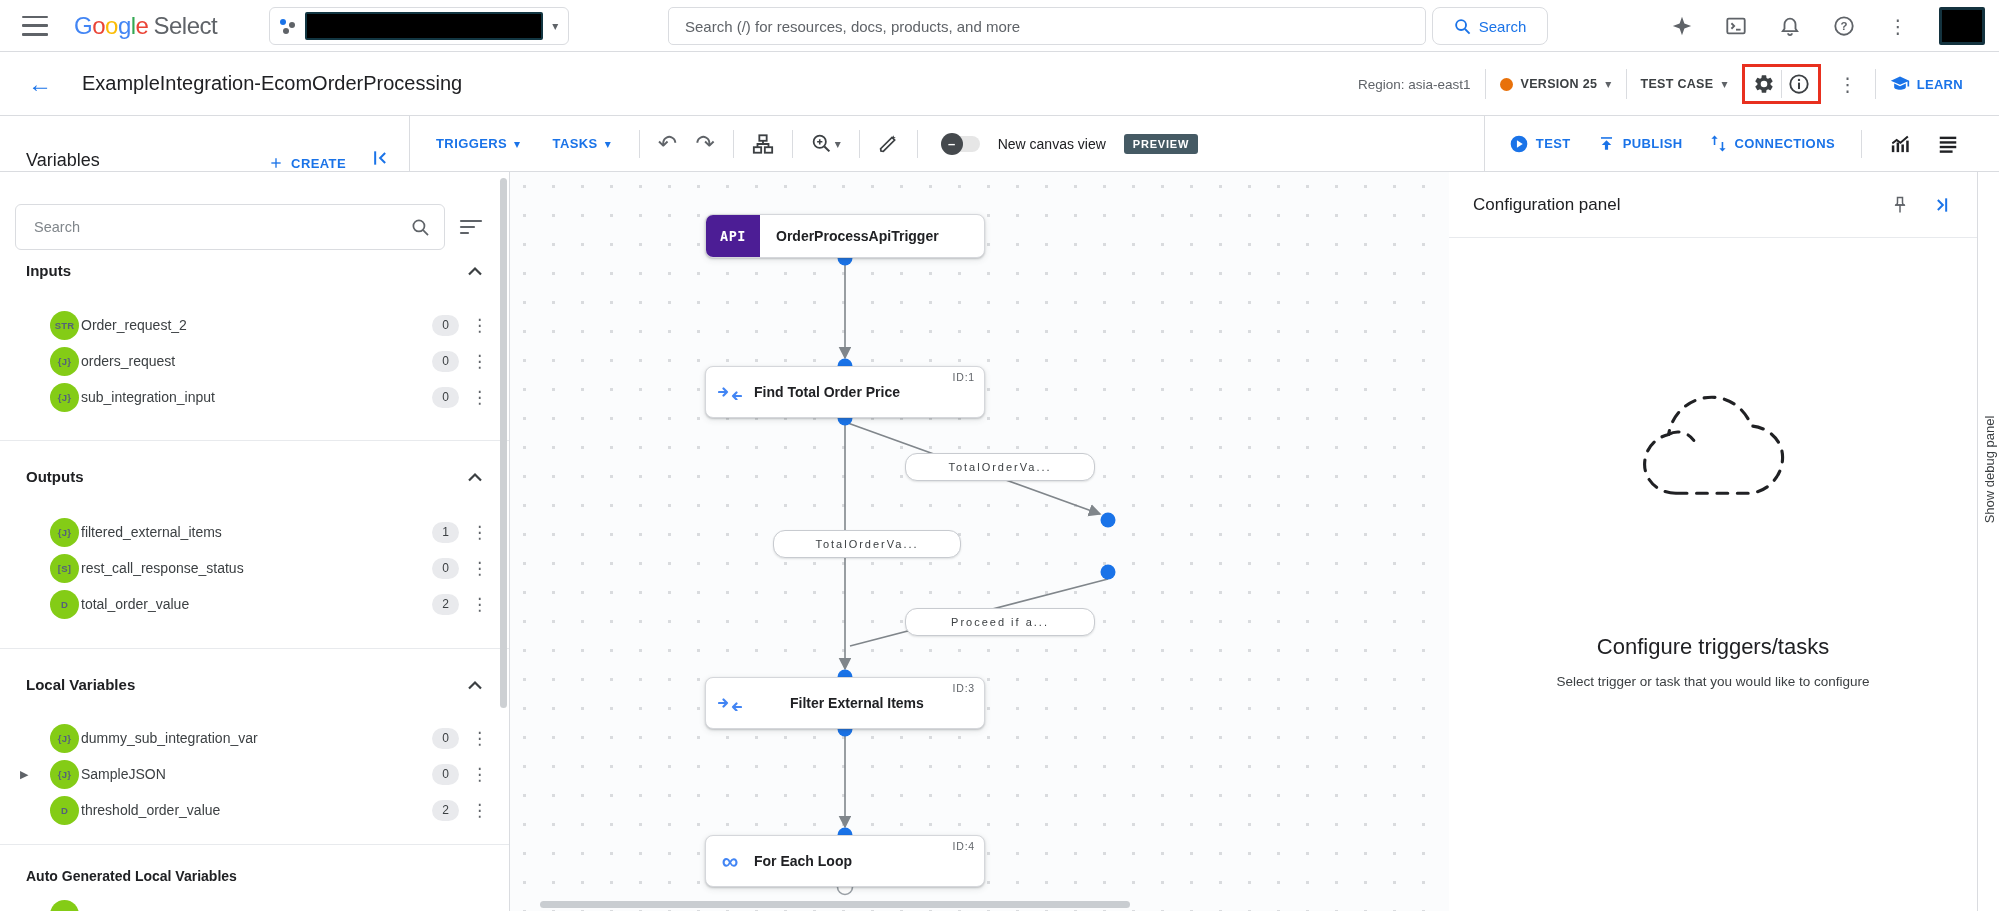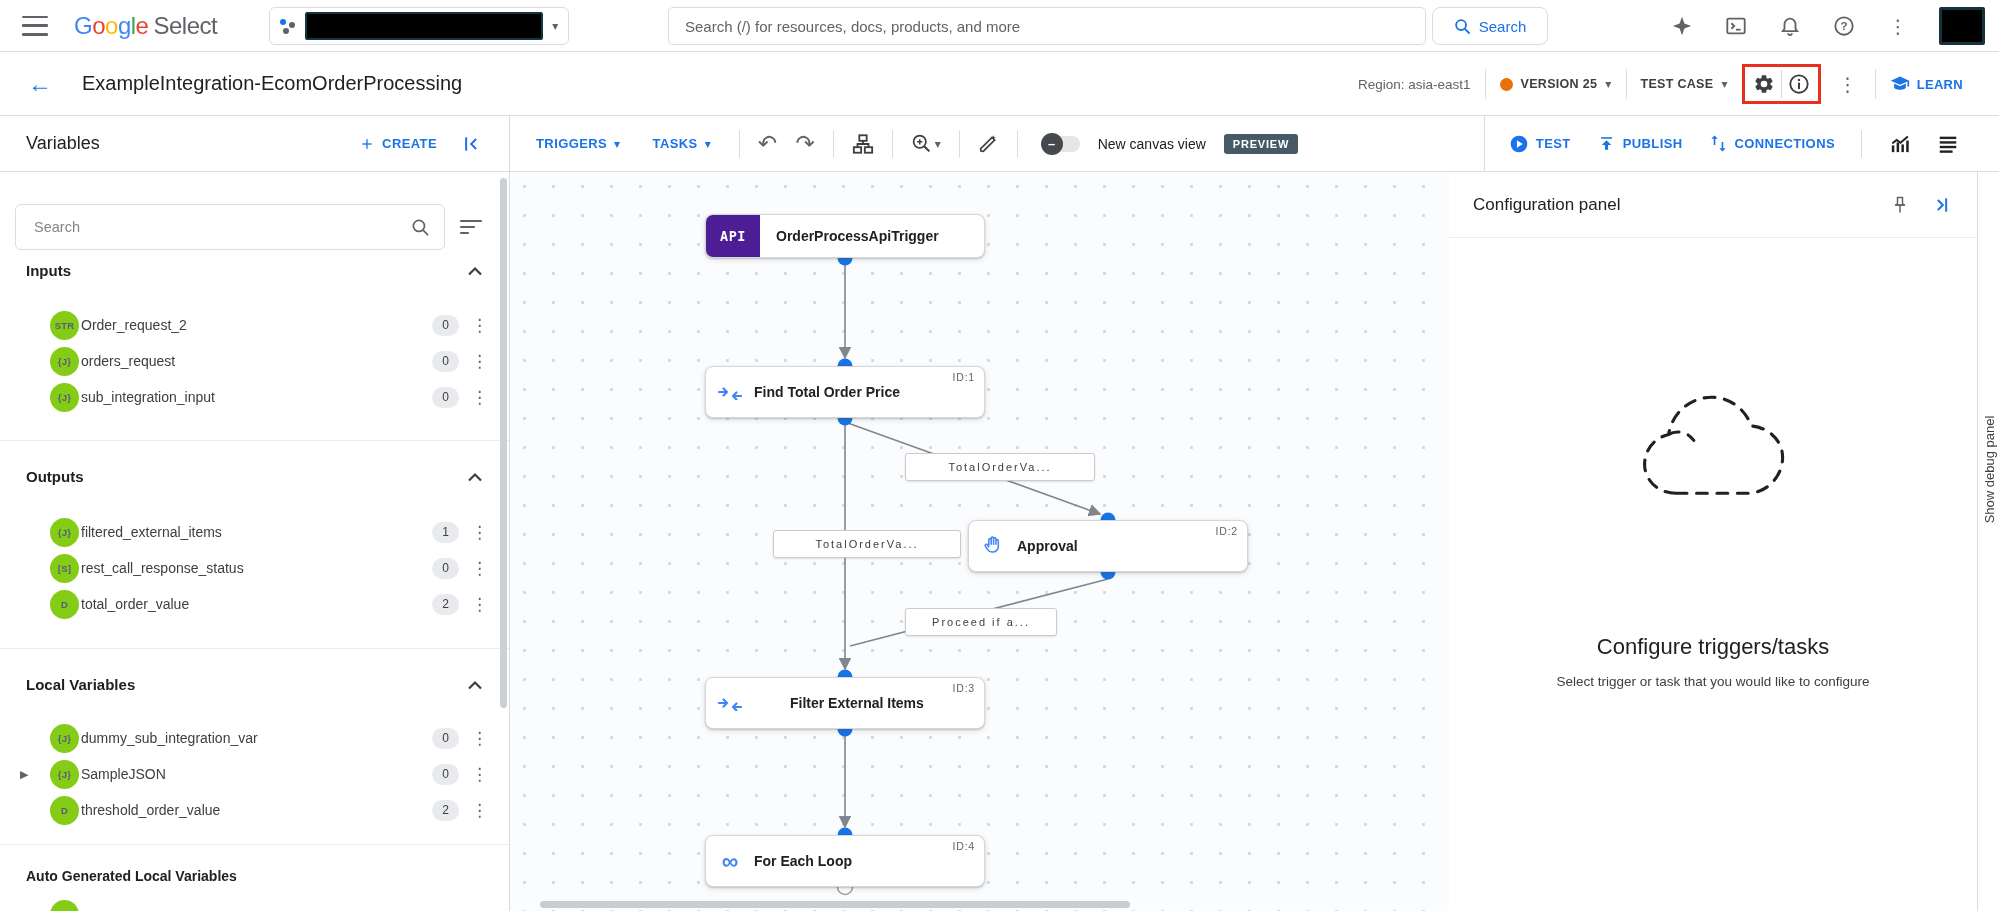--- a/index.html
+++ b/index.html
@@ -49,22 +49,22 @@
     letter-spacing:.3px; cursor:pointer; }
   .orangedot { width:13px; height:13px; border-radius:50%; background:#e8710a; }
   .redbox { display:flex; align-items:center; border:3px solid #e8301f; padding:3px 6px; gap:4px; }
   .redbox .tb-div { height:28px; }
   .learn { display:flex; align-items:center; gap:7px; color:#1a73e8; font-size:13px; font-weight:700;
     letter-spacing:.3px; cursor:pointer; }
 
   
   .toolbar { position:absolute; left:0; top:116px; width:1999px; height:56px; background:#fff;
     border-bottom:1px solid #dadce0; display:flex; align-items:center; }
-  .tool-left { width:510px; height:100%; border-right:1px solid #dadce0; display:flex; align-items:center;
-    padding:0 24px 0 26px; }
+  .tool-left { width:410px; height:100%; border-right:1px solid #dadce0; display:flex; align-items:flex-end;
+    padding:0 15px 0 26px; }
   .vartitle { font-size:18px; color:#202124; }
   .tool-left .grow { flex:1; }
   .bluebtn { color:#1a73e8; font-size:13px; font-weight:700; letter-spacing:.4px; display:flex; align-items:center;
     gap:7px; cursor:pointer; white-space:nowrap; }
   .tool-center { flex:1; height:100%; display:flex; align-items:center; gap:18px; padding-left:26px; }
   .grayico { color:#5f6368; font-size:20px; line-height:1; cursor:pointer; display:flex; align-items:center; gap:3px; }
   .tdiv { width:1px; height:28px; background:#dadce0; }
   .toggle { width:36px; height:16px; background:#e6e6e6; border-radius:9px; position:relative; cursor:pointer; flex:none; }
   .toggle .knob { position:absolute; left:-3px; top:-3px; width:22px; height:22px; border-radius:50%; background:#45494d;
     color:#fff; display:flex; align-items:center; justify-content:center; font-size:13px; font-weight:700; }
@@ -105,21 +105,21 @@
   .edges { position:absolute; left:0; top:0; }
   .node { position:absolute; background:#fff; border:1px solid #d5d7db; border-radius:8px;
     box-shadow:0 1px 2px rgba(60,64,67,.25),0 2px 6px rgba(60,64,67,.12); display:flex; align-items:center; cursor:pointer; }
   .node .nlabel { font-size:14px; font-weight:700; color:#202124; white-space:nowrap; }
   .node .nid { position:absolute; top:4px; right:9px; font-size:10.5px; color:#5f6368; letter-spacing:.8px; }
   .apibadge { width:54px; height:100%; background:#4c1d95; border-radius:7px 0 0 7px; color:#fff;
     display:flex; align-items:center; justify-content:center; font-family:"DejaVu Sans Mono","Liberation Mono",monospace;
     font-weight:700; font-size:13.5px; letter-spacing:.5px; flex:none; }
   .nicon { width:48px; display:flex; align-items:center; justify-content:center; flex:none; }
   .inficon { color:#4285f4; font-size:23px; font-weight:700; line-height:1; }
-  .edgelabel { position:absolute; background:#fff; border:1px solid #c8cbd0; border-radius:3px;
+  .edgelabel { position:absolute; background:#fff; border:1px solid #c8cbd0; border-radius:12px;
     box-shadow:0 1px 2px rgba(60,64,67,.15); display:flex; align-items:center; justify-content:center;
     font-size:11px; letter-spacing:2px; color:#3c4043; cursor:pointer; }
   .hscroll { position:absolute; left:30px; bottom:3px; width:590px; height:7px; border-radius:4px; background:#c9cdd1; }
 
   
   .config { position:relative; width:528px; height:739px; background:#fff; }
   .cfghead { height:66px; border-bottom:1px solid #e8eaed; display:flex; align-items:center; padding:0 22px 0 24px; }
   .cfghead .t { font-size:17px; color:#202124; flex:1; }
   .cloudwrap { position:absolute; left:0; top:206px; width:528px; display:flex; justify-content:center; }
   .cfg-h2 { position:absolute; left:0; top:462px; width:528px; text-align:center; font-size:22px; color:#202124; }
@@ -487,29 +487,20 @@
         <span class="nid">ID:1</span>
         <span class="nicon">
           <svg width="24" height="16" viewBox="0 0 24 16" fill="none" stroke="#4285f4" stroke-width="2.2" stroke-linecap="round" stroke-linejoin="round">
               <path d="M1 12h8M9 12l-3.5-3.5M9 12l-3.5 3.5" transform="translate(0,-4)"></path>
               <path d="M23 8H15M15 8l3.5-3.5M15 8l3.5 3.5" transform="translate(0,4)"></path>
             </svg>
         </span>
         <span class="nlabel">Find Total Order Price</span>
       </div>
 
-      <div class="node" style="left:458px; top:348px; width:280px; height:52px;">
-        <span class="nid">ID:2</span>
-        <span class="nicon">
-          <svg width="22" height="22" viewBox="0 0 24 24" fill="none" stroke="#4285f4" stroke-width="1.7" stroke-linecap="round" stroke-linejoin="round">
-              <path d="M7.4 11.5V5.2a1.3 1.3 0 0 1 2.6 0V10M10 10V3.6a1.3 1.3 0 0 1 2.6 0V10M12.6 10V4.4a1.3 1.3 0 0 1 2.6 0V10M15.2 10V6.2a1.3 1.3 0 0 1 2.6 0v6.3a6 6 0 0 1-6 6h-.8a6 6 0 0 1-5.1-2.8l-2.2-3.5a1.35 1.35 0 0 1 2.3-1.5l1.4 2.3"></path>
-            </svg>
-        </span>
-        <span class="nlabel">Approval</span>
-      </div>
 
       <div class="node" style="left:195px; top:505px; width:280px; height:52px;gap:36px;">
         <span class="nid">ID:3</span>
         <span class="nicon">
           <svg width="24" height="16" viewBox="0 0 24 16" fill="none" stroke="#4285f4" stroke-width="2.2" stroke-linecap="round" stroke-linejoin="round">
               <path d="M1 12h8M9 12l-3.5-3.5M9 12l-3.5 3.5" transform="translate(0,-4)"></path>
               <path d="M23 8H15M15 8l3.5-3.5M15 8l3.5 3.5" transform="translate(0,4)"></path>
             </svg>
         </span>
         <span class="nlabel">Filter External Items</span>
@@ -518,21 +509,21 @@
       <div class="node" style="left:195px; top:663px; width:280px; height:52px;">
         <span class="nid">ID:4</span>
         <span class="nicon">
             <span class="inficon">∞</span>
           </span>
         <span class="nlabel">For Each Loop</span>
       </div>
 
       <div class="edgelabel" style="left:395px; top:281px; width:190px; height:28px;">TotalOrderVa...</div>
       <div class="edgelabel" style="left:263px; top:358px; width:188px; height:28px;">TotalOrderVa...</div>
-      <div class="edgelabel" style="left:395px; top:436px; width:152px; height:28px;">Proceed if a...</div>
+      <div class="edgelabel" style="left:395px; top:436px; width:190px; height:28px;">Proceed if a...</div>
 
       <div class="hscroll"></div>
     </div>
 
     <section class="config">
       <div class="cfghead">
         <span class="t">Configuration panel</span>
         <span class="icobtn" style="margin-right:16px;">
           <svg width="20" height="20" viewBox="0 0 24 24" fill="none" stroke="#5f6368" stroke-width="1.8">
               <path d="M9 3h6v6c0 1.2.5 2.3 1.3 3H7.7A4.2 4.2 0 0 0 9 9z"></path>

